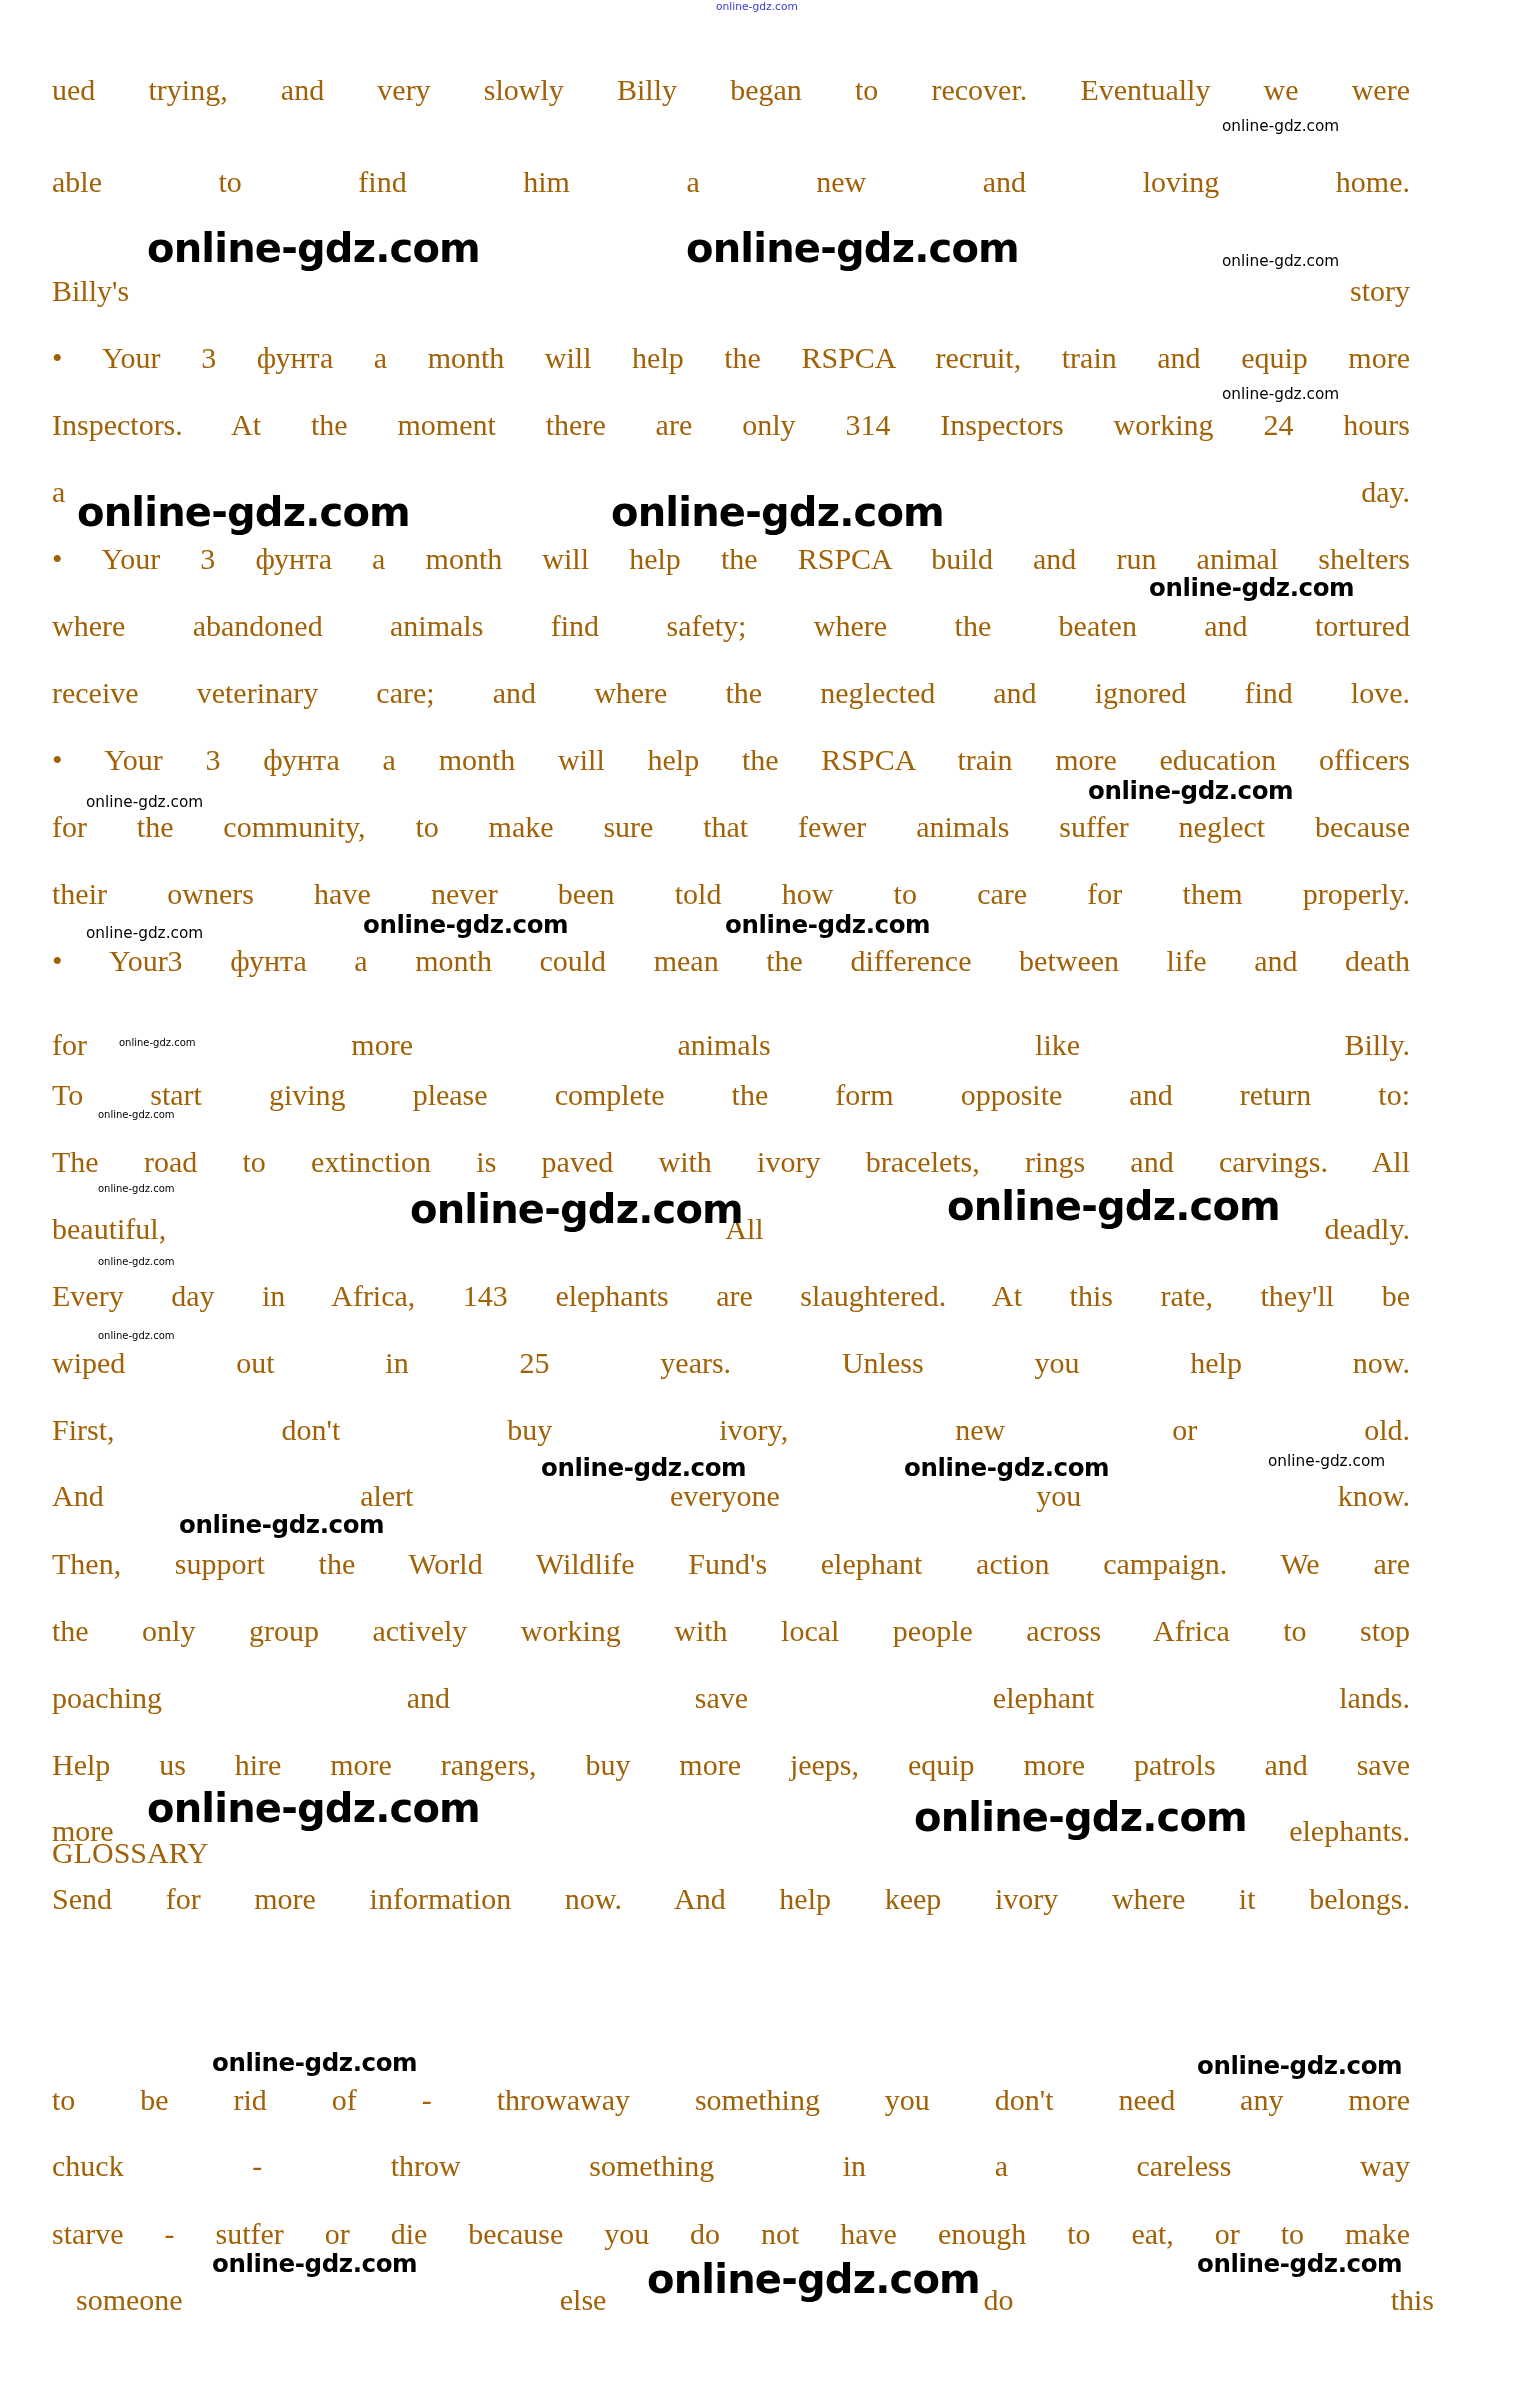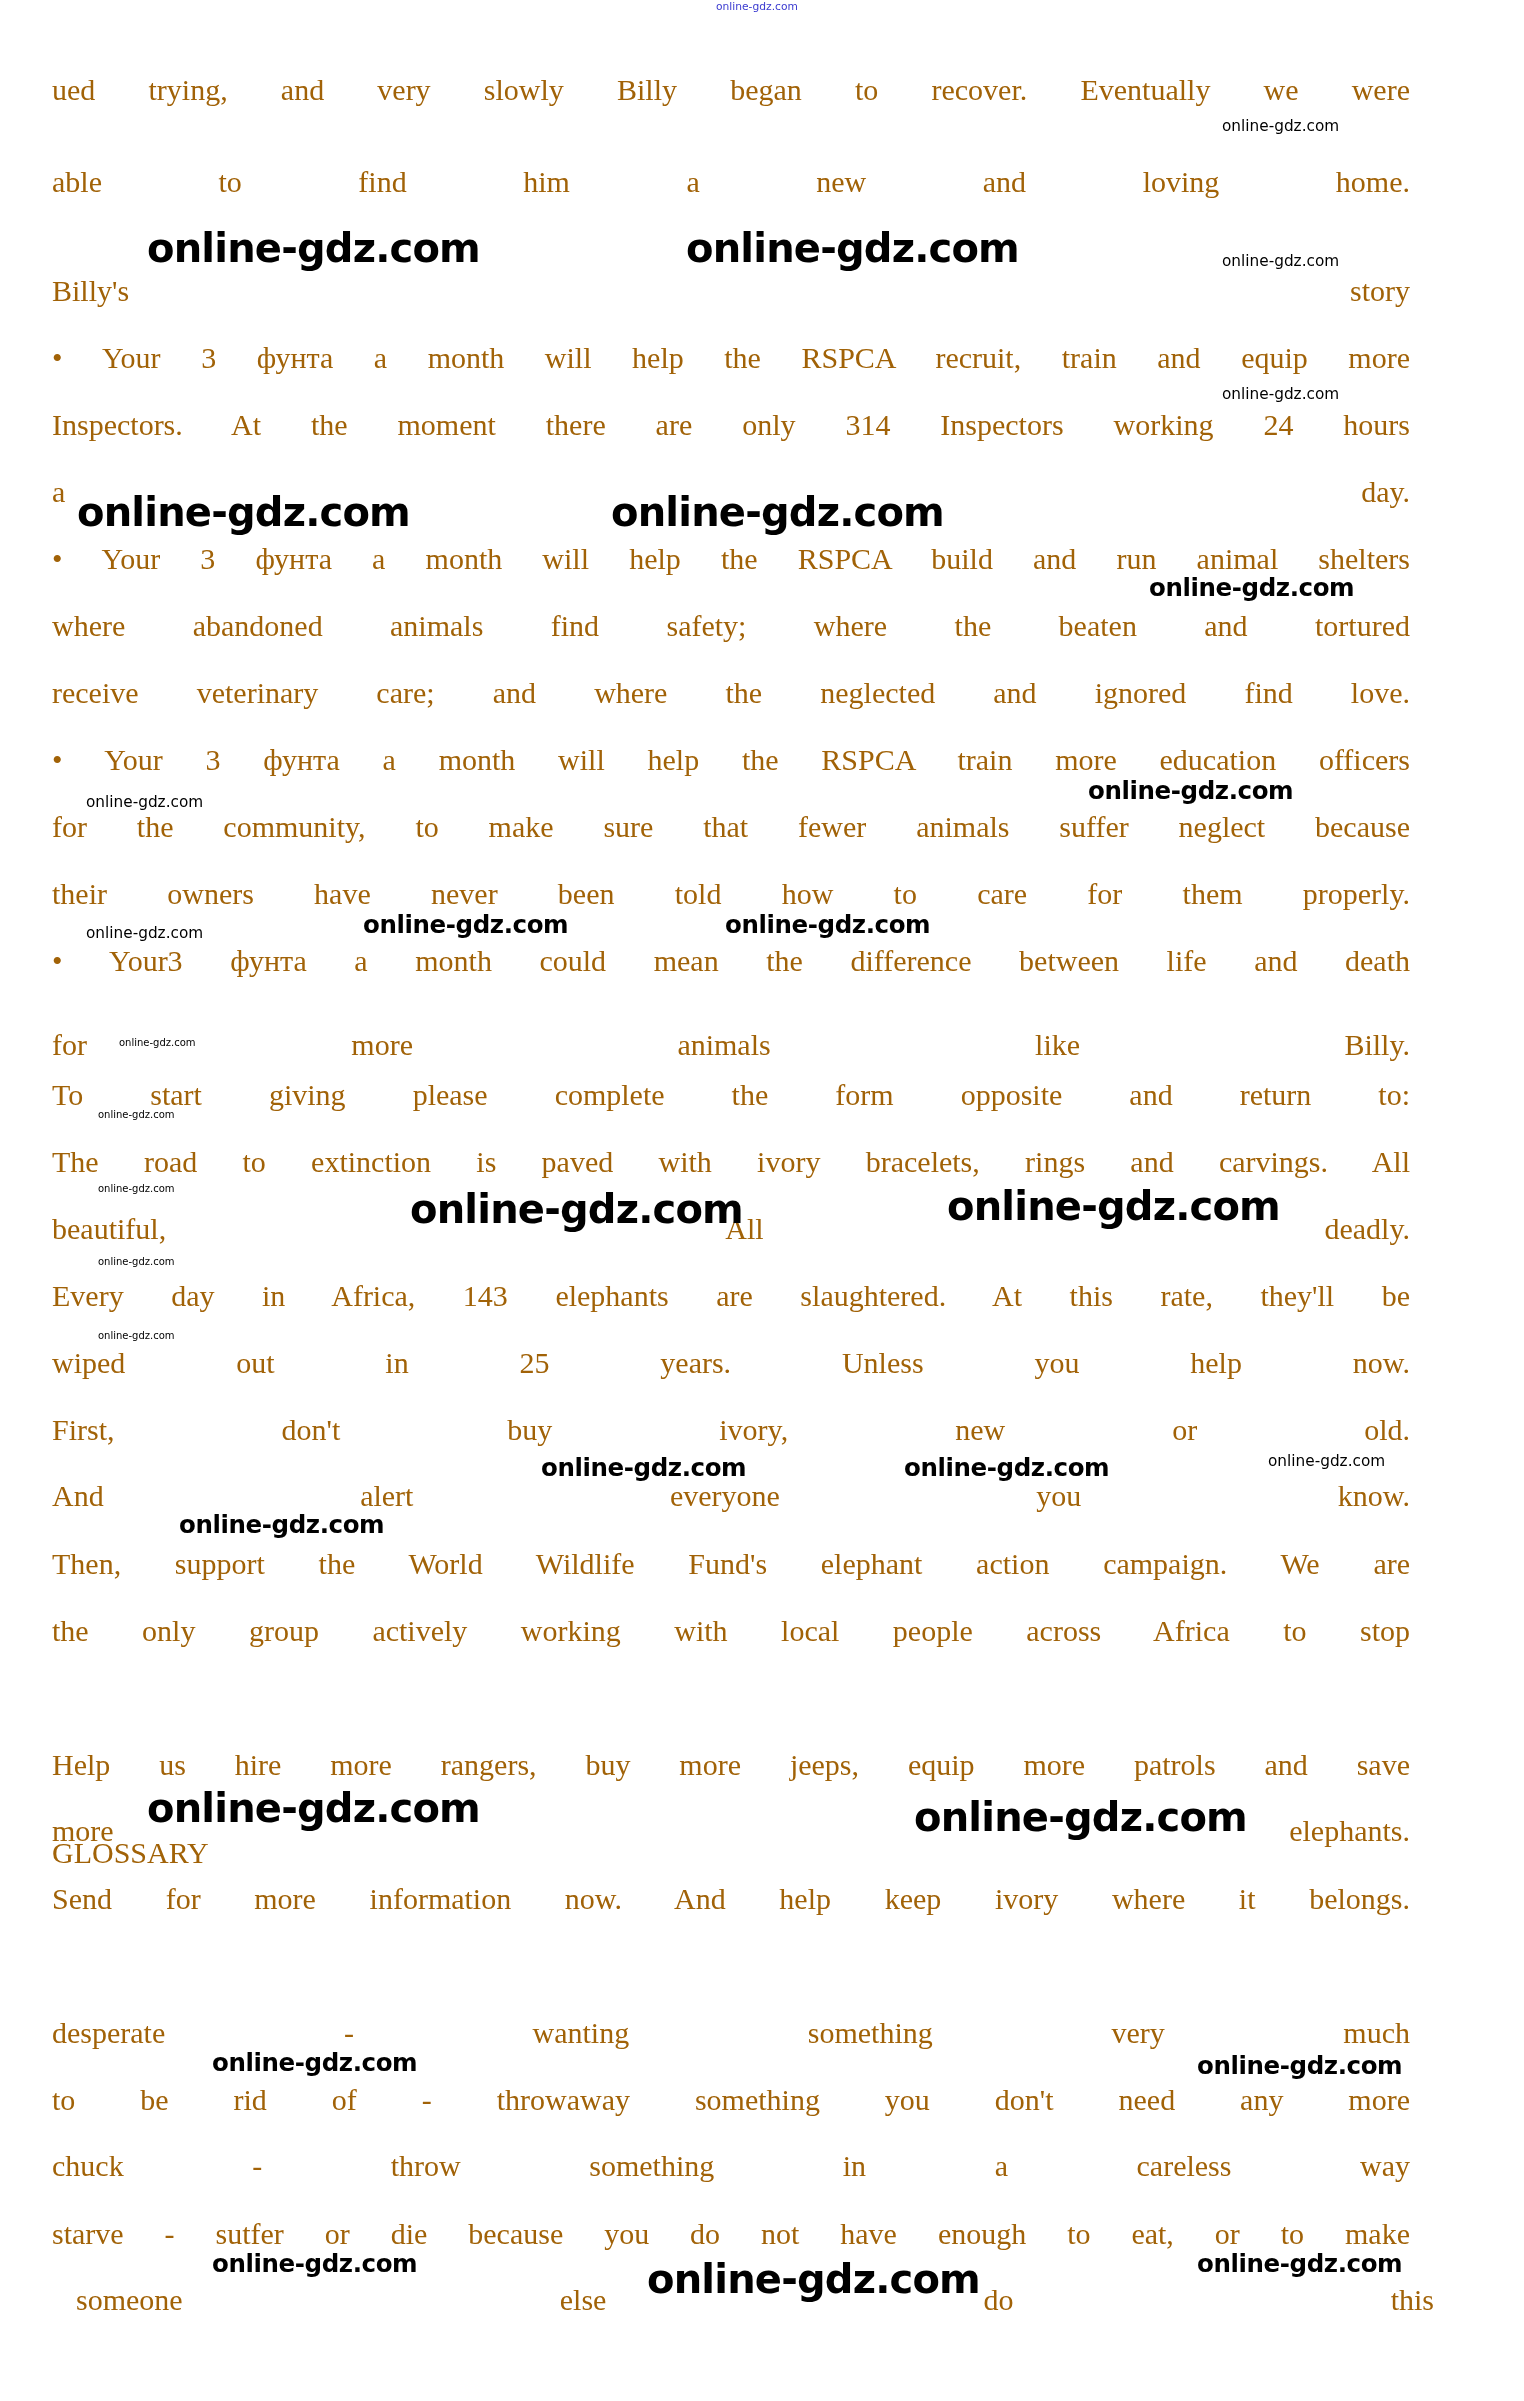--- a/index.html
+++ b/index.html
@@ -55,25 +55,25 @@
   <div class="line" style="top:1022px;">for more animals like Billy.</div>
   <div class="line" style="top:1072px;">To start giving please complete the form opposite and return to:</div>
   <div class="line" style="top:1206px;">beautiful, All deadly.</div>
   <div class="line" style="top:1139px;">The road to extinction is paved with ivory bracelets, rings and carvings. All</div>
   <div class="line" style="top:1273px;">Every day in Africa, 143 elephants are slaughtered. At this rate, they'll be</div>
   <div class="line" style="top:1340px;">wiped out in 25 years. Unless you help now.</div>
   <div class="line" style="top:1407px;">First, don't buy ivory, new or old.</div>
   <div class="line" style="top:1473px;">And alert everyone you know.</div>
   <div class="line" style="top:1541px;">Then, support the World Wildlife Fund's elephant action campaign. We are</div>
   <div class="line" style="top:1608px;">the only group actively working with local people across Africa to stop</div>
+  <div class="line" style="top:1675px;">poaching and save elephant lands.</div>
   <div class="line" style="top:1742px;">Help us hire more rangers, buy more jeeps, equip more patrols and save</div>
   <div class="line" style="top:1808px;">more elephants.</div>
   <div class="line" style="top:1876px;">Send for more information now. And help keep ivory where it belongs.</div>
   <div class="line nojust" style="top:1830px;text-align:right;">GLOSSARY</div>
-  <div class="line" style="top:2010px;">desperate - wanting something very much</div>
   <div class="line" style="top:2077px;">to be rid of - throwaway something you don't need any more</div>
   <div class="line" style="top:2143px;">chuck - throw something in a careless way</div>
   <div class="line" style="top:2211px;">starve - sutfer or die because you do not have enough to eat, or to make</div>
   <div class="line" style="top:2277px;margin-left:24px;">someone else do this</div>
 
   <div class="wm xs" style="left:1222px; top:119px;">online-gdz.com</div>
   <div class="wm big" style="left:147px; top:228px;">online-gdz.com</div>
   <div class="wm big" style="left:686px; top:228px;">online-gdz.com</div>
   <div class="wm xs" style="left:1222px; top:254px;">online-gdz.com</div>
   <div class="wm xs" style="left:1222px; top:387px;">online-gdz.com</div>

